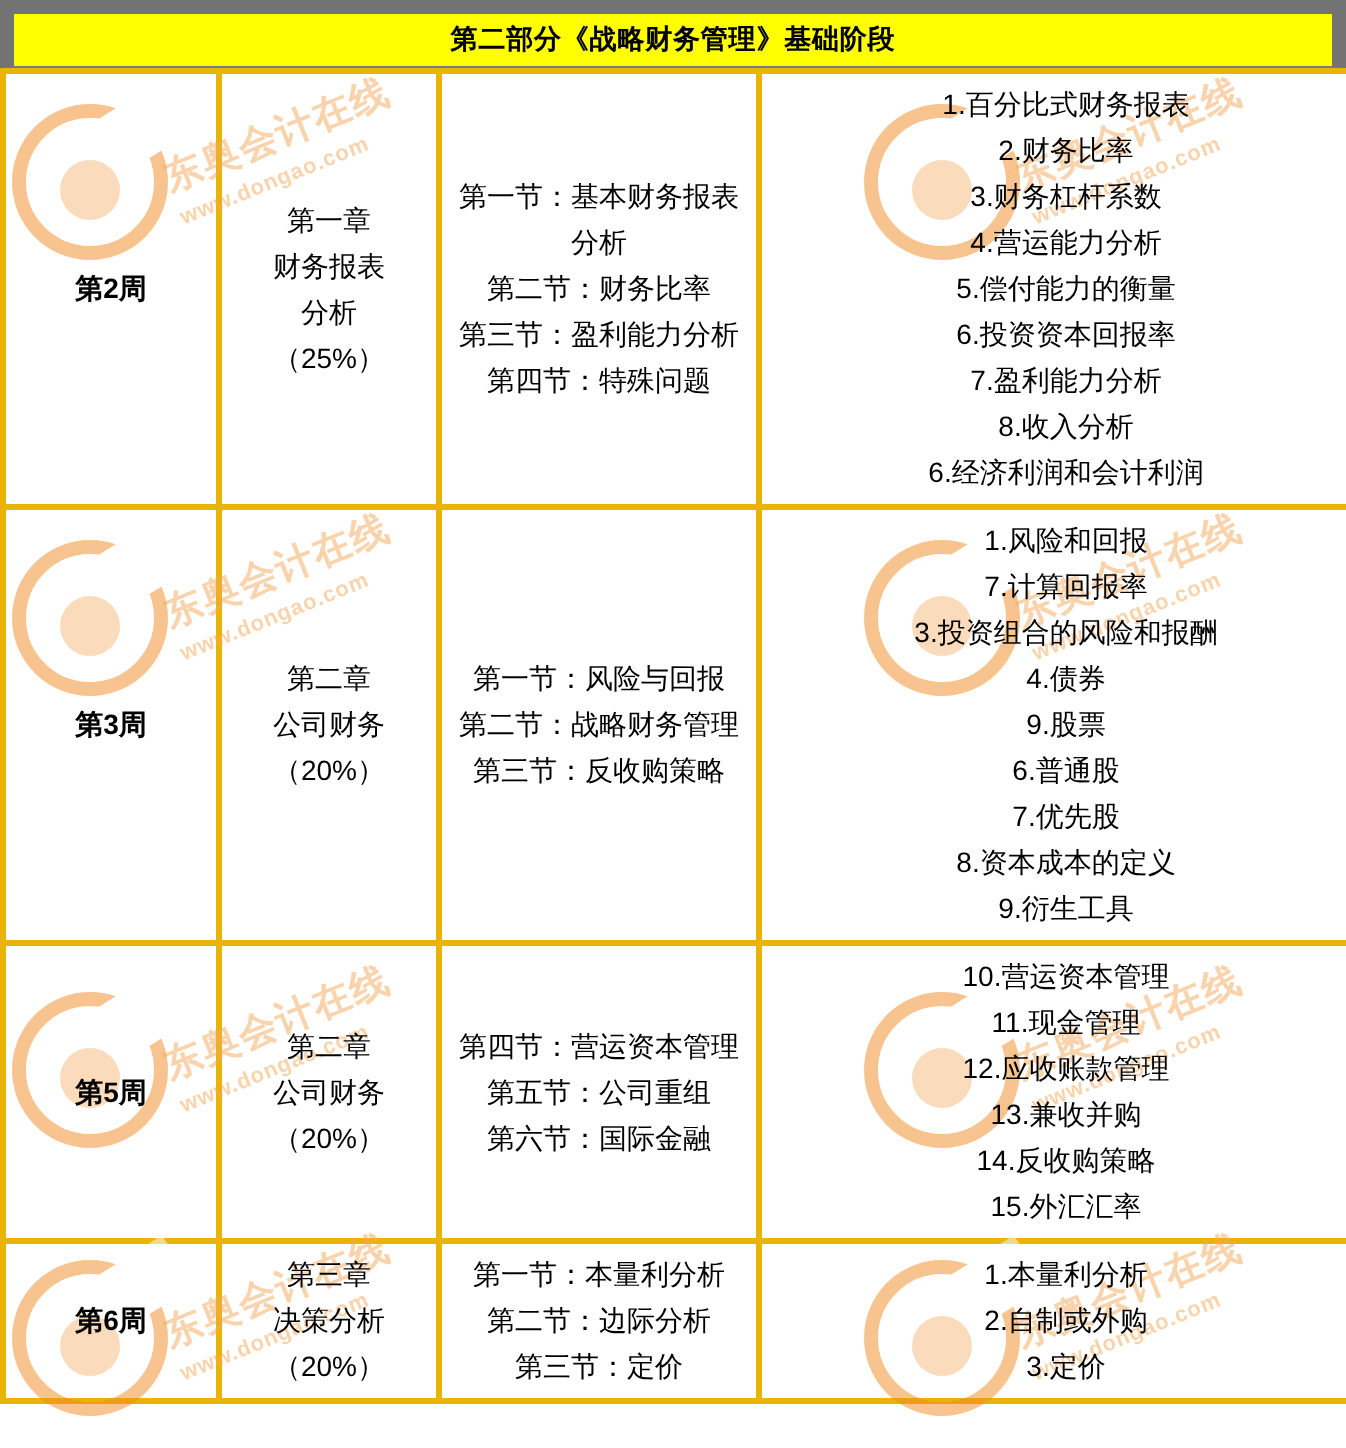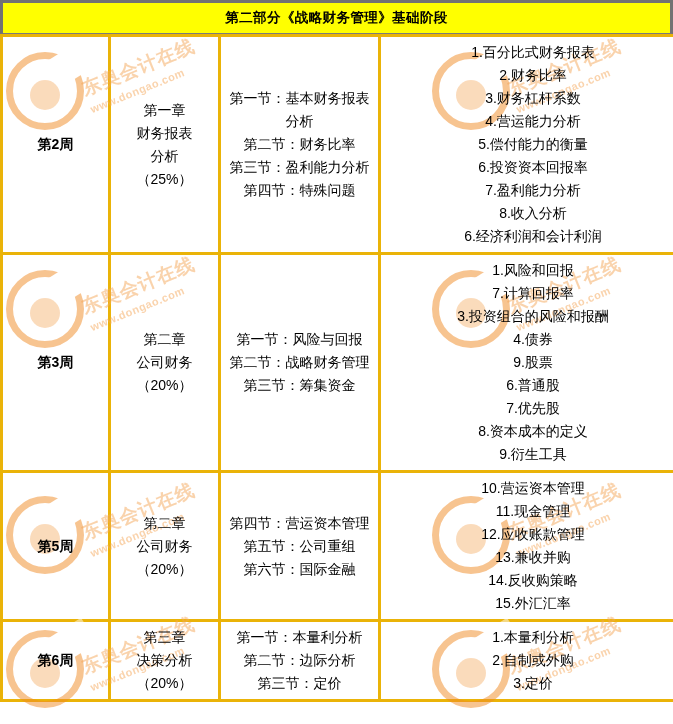--- a/index.html
+++ b/index.html
@@ -17,21 +17,21 @@
   .sheet {
     width: 673px;
     height: 724px;
     position: relative;
     box-sizing: border-box;
     background: #ffffff;
   }
   .title-bar {
     height: 34px;
     background: #ffff00;
-    border: 3px solid #737373;
+    border: 7px solid #737373;
     border-bottom: 1px solid #7a7a7a;
     box-sizing: border-box;
     display: flex;
     align-items: center;
     justify-content: center;
   }
   .title-text {
     font-size: 13.5px;
     font-weight: bold;
     color: #000000;
@@ -191,21 +191,21 @@
           <div class="cell-inner">
             <span class="line">第二章</span>
             <span class="line">公司财务</span>
             <span class="line">（20%）</span>
           </div>
         </td>
         <td class="sections">
           <div class="cell-inner">
             <span class="line">第一节：风险与回报</span>
             <span class="line">第二节：战略财务管理</span>
-            <span class="line">第三节：筹集资金</span>
+            <span class="line">第三节：反收购策略</span>
           </div>
         </td>
         <td class="points">
           <div class="cell-inner">
             <span class="line">1.风险和回报</span>
             <span class="line">7.计算回报率</span>
             <span class="line">3.投资组合的风险和报酬</span>
             <span class="line">4.债券</span>
             <span class="line">9.股票</span>
             <span class="line">6.普通股</span>

